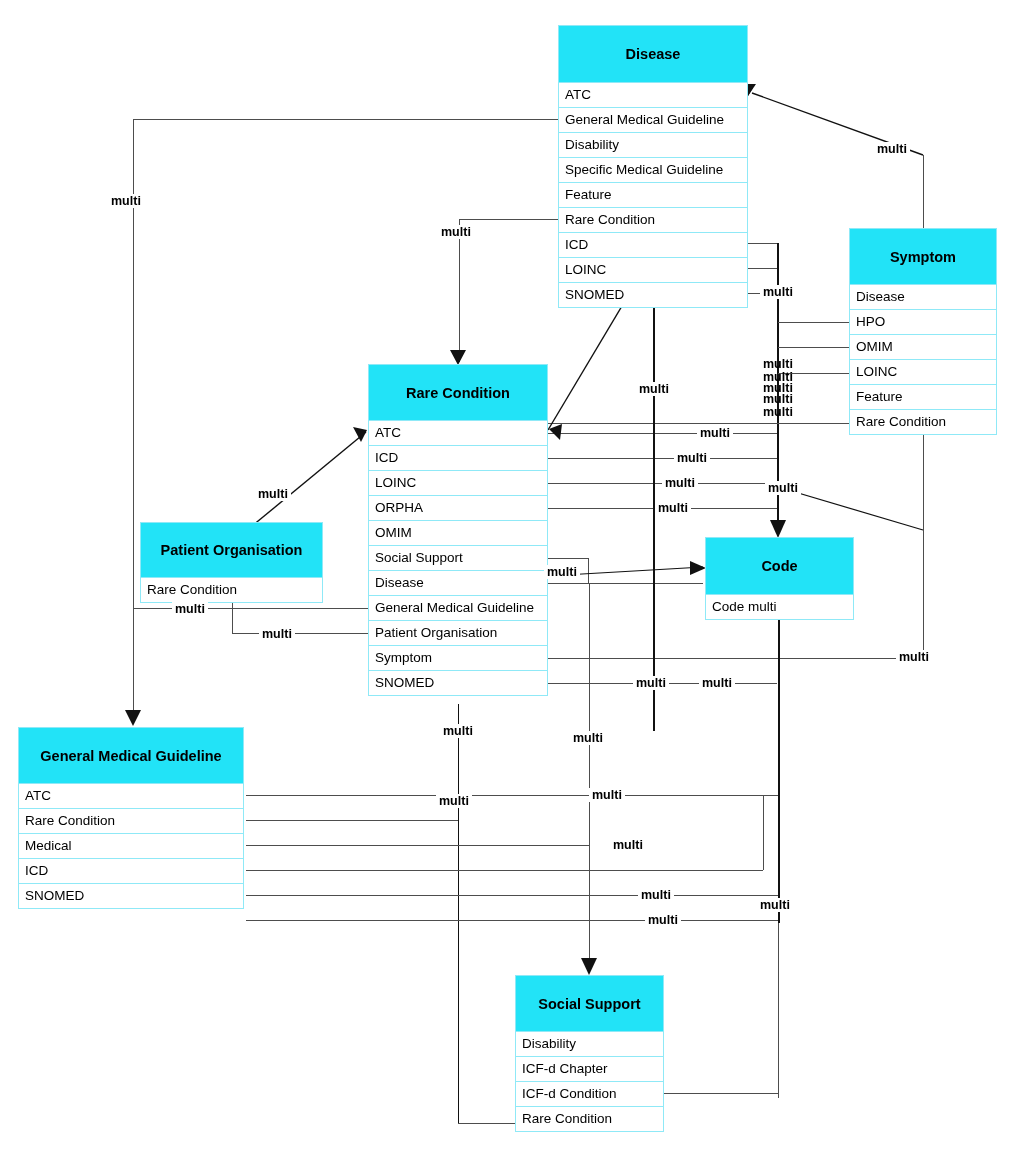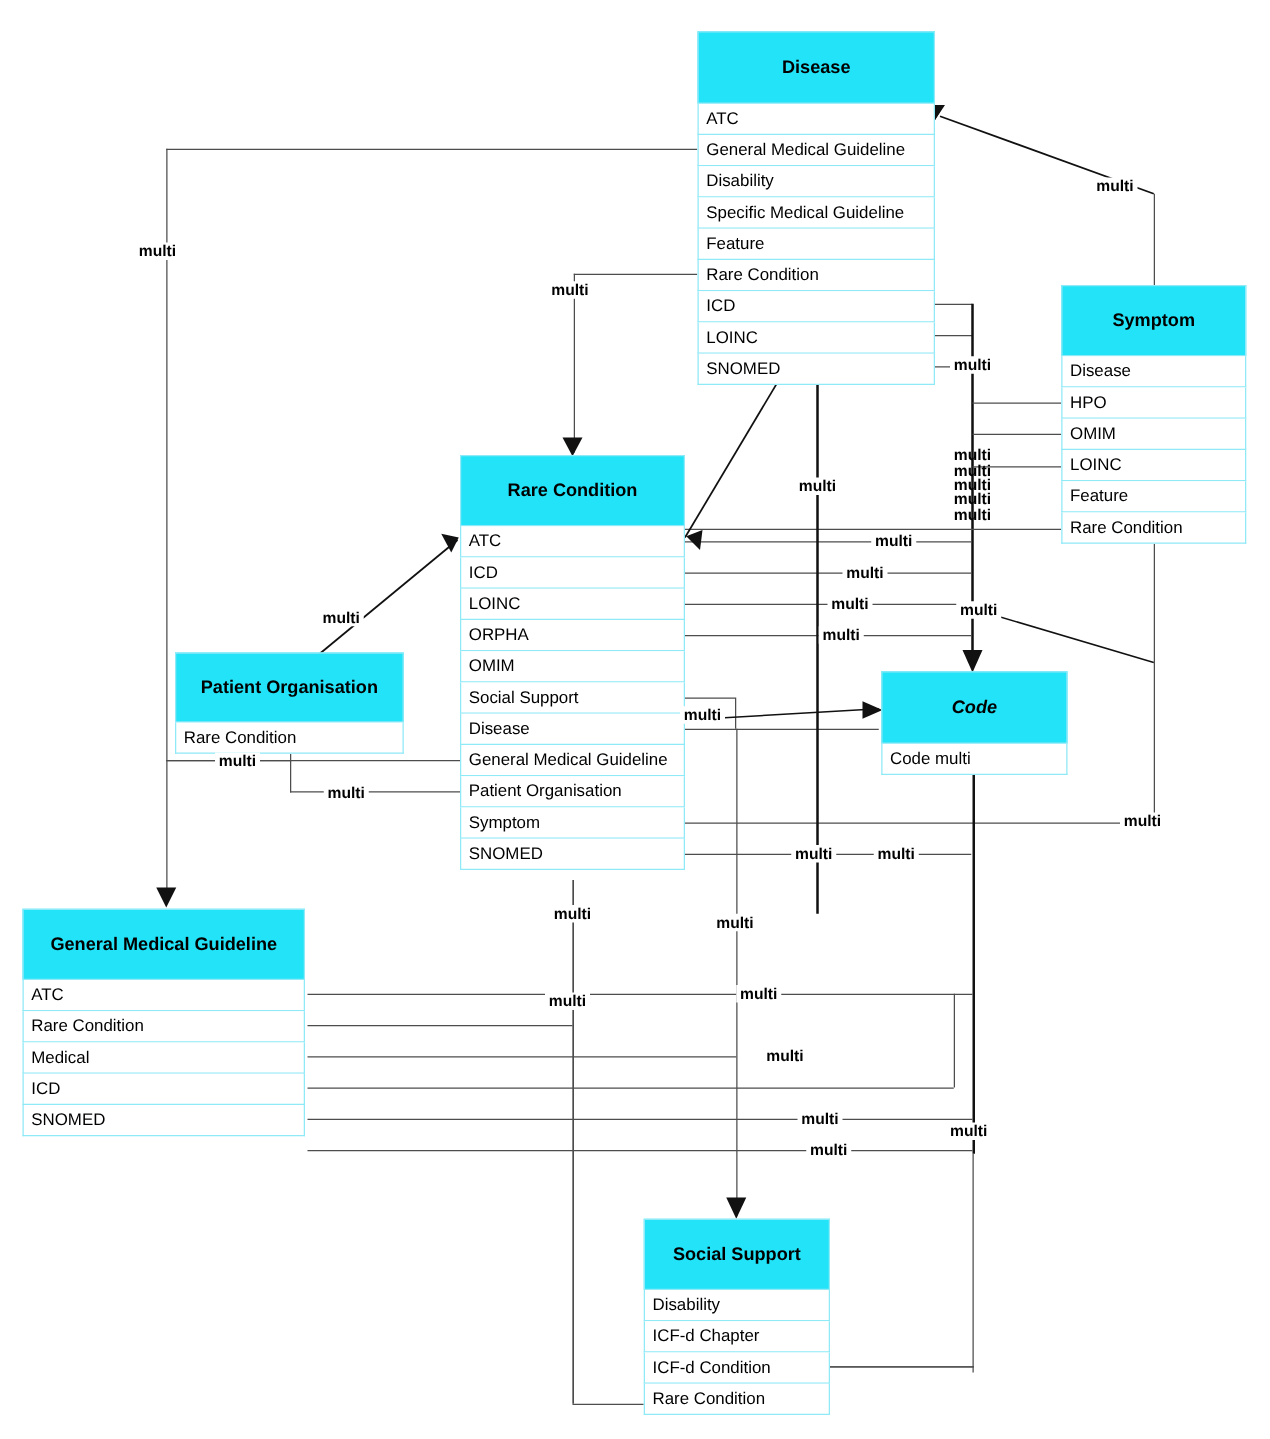--- a/index.html
+++ b/index.html
@@ -249,21 +249,21 @@
   </div>
 
   <div class="entity" id="ent-patient-organisation" style="left:140px; top:522px; width:183px;">
     <div class="ent-title" style="height:56px;">Patient Organisation</div>
     <div class="attrs">
       <div class="attr">Rare Condition</div>
     </div>
   </div>
 
   <div class="entity" id="ent-code" style="left:705px; top:537px; width:149px;">
-    <div class="ent-title" style="height:58px;font-style:italic;">Code</div>
+    <div class="ent-title" style="height:58px;">Code</div>
     <div class="attrs">
       <div class="attr">Code multi</div>
     </div>
   </div>
 
   <div class="entity" id="ent-gmg" style="left:18px; top:727px; width:226px;">
     <div class="ent-title" style="height:57px;">General Medical Guideline</div>
     <div class="attrs">
       <div class="attr">ATC</div>
       <div class="attr">Rare Condition</div>

